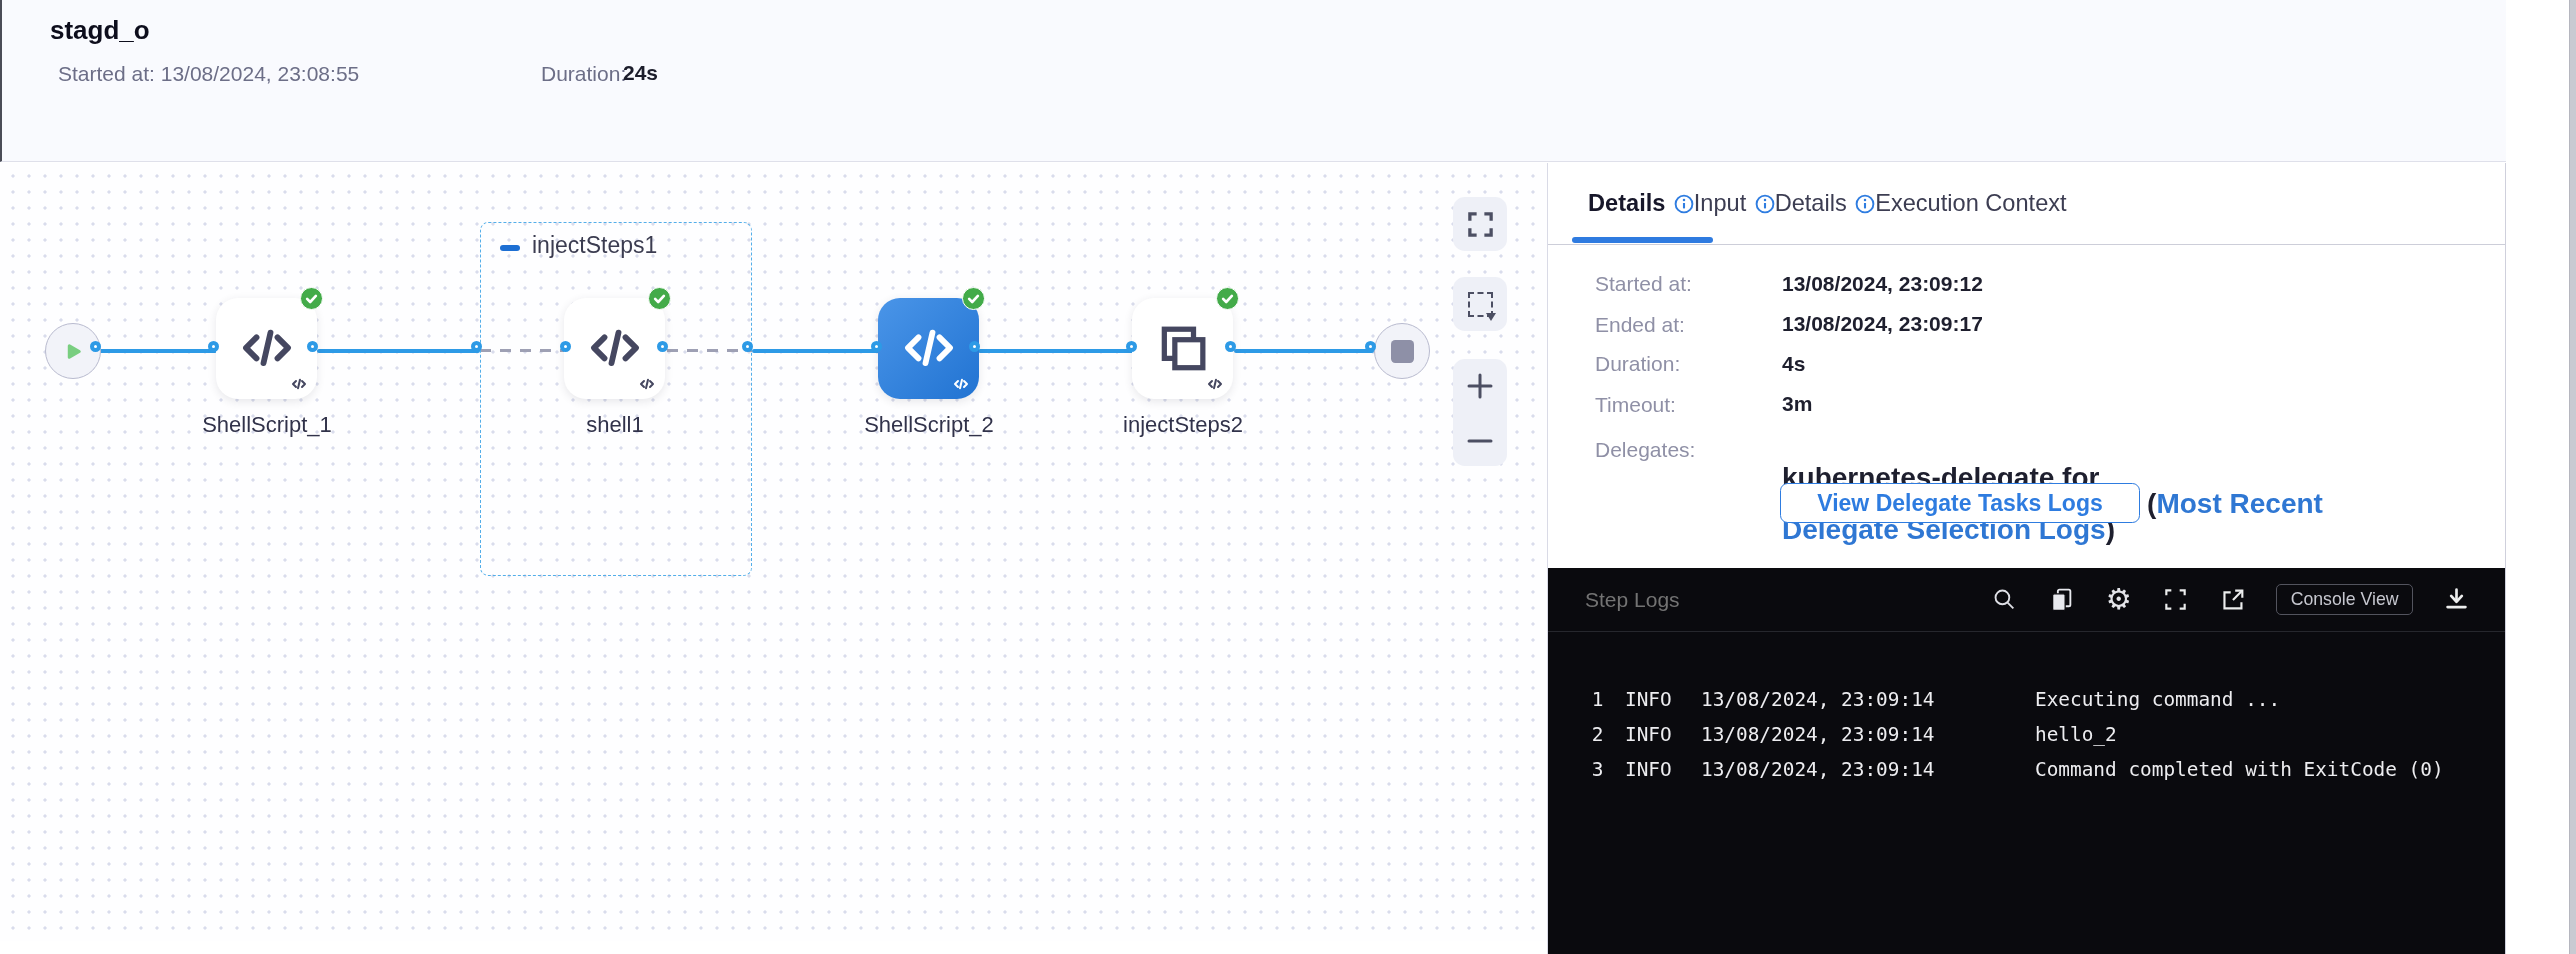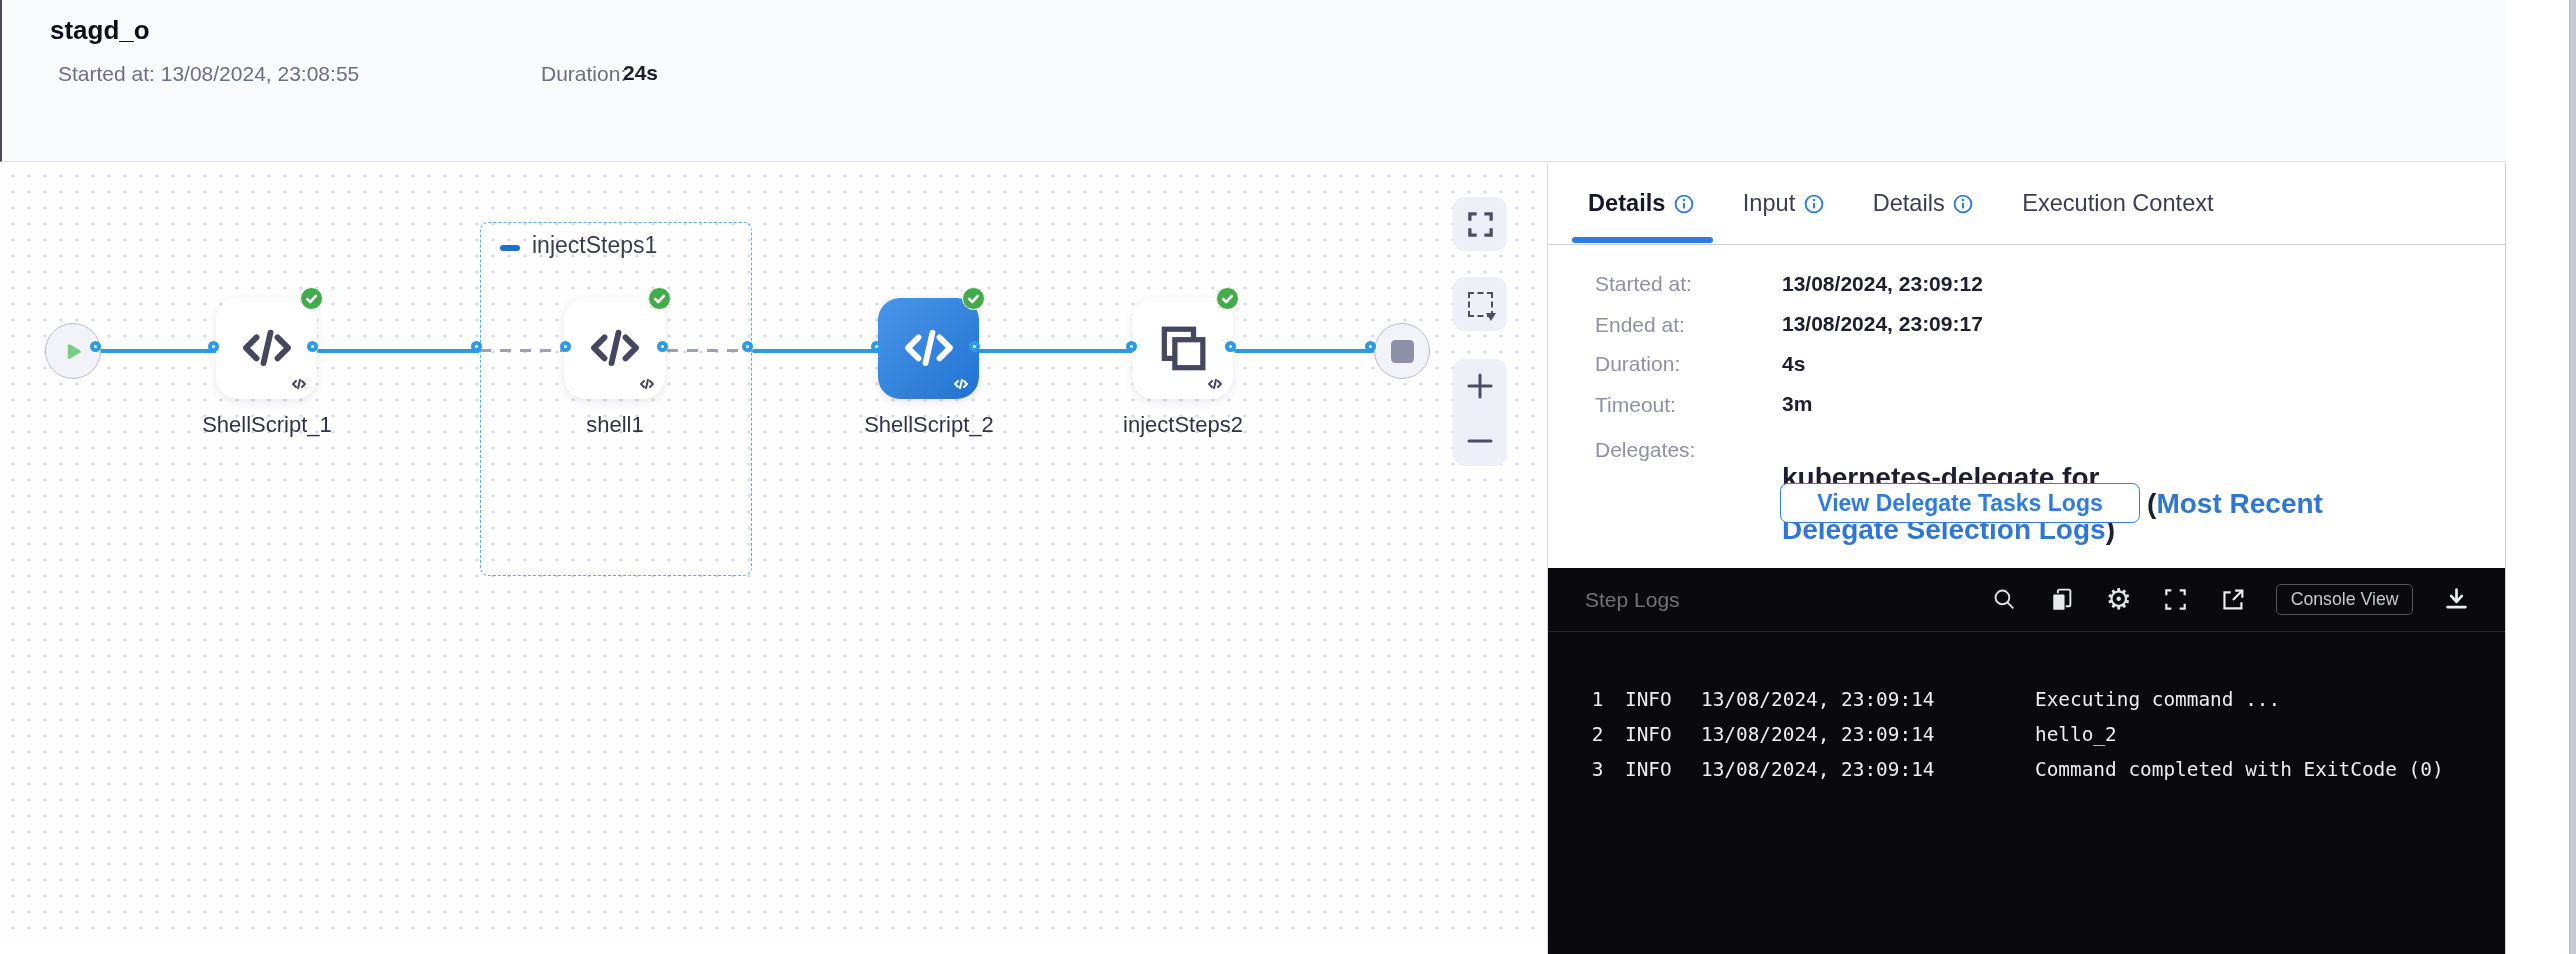--- a/index.html
+++ b/index.html
@@ -50,21 +50,21 @@
   .zoom-plus { position:absolute; left:0; top:0; width:54px; height:54px; display:flex; align-items:center; justify-content:center; }
   .zoom-minus { position:absolute; left:0; bottom:0; width:54px; height:51px; display:flex; align-items:center; justify-content:center; }
   .marquee-ico { width:25px; height:25px; border:2.5px dashed #4c4f63; position:relative; }
   .marquee-ico:after { content:""; position:absolute; right:-5px; bottom:-6.7px; width:0; height:0;
     border-left:5px solid transparent; border-right:5px solid transparent; border-top:8.4px solid #4c4f63; }
 
   
   .right-panel { position:absolute; left:1547px; top:163px; width:959px; height:791px; background:#fff;
     border-left:1.7px solid #d9dae6; border-right:1.7px solid #cfd0dc; }
   .tabs-row { position:absolute; left:0; top:0; width:100%; height:82px; border-bottom:1.7px solid #cdced9;
-    display:flex; align-items:center; padding-left:40px; gap:49px; background:#fff; }
+    display:flex; align-items:center; padding-left:40px; background:#fff; }
   .tab { display:flex; align-items:center; gap:8.4px; font-size:23.6px; color:#3c3d52; cursor:pointer; }
   .tab.active { font-weight:bold; color:#17172a; }
   .tab-underline { position:absolute; left:24.4px; top:74px; width:141px; height:5.9px; border-radius:3.4px; background:#2f7be0; }
 
   .drow-label { position:absolute; left:47px; font-size:21px; color:#8f90a6; }
   .drow-value { position:absolute; left:234px; font-size:21px; font-weight:bold; color:#1e1f2e; }
   .delegates-value { position:absolute; left:234px; top:274px; width:589px; font-size:28px; font-weight:bold;
     color:#1e1f2e; line-height:26px;margin-top:28px; }
   .dlink { color:#2f77d3; cursor:pointer; }
   .vdl-btn { position:absolute; left:232px; top:320px; width:360px; height:40px; border:1.7px solid #2e7ce0; border-radius:7.6px;

